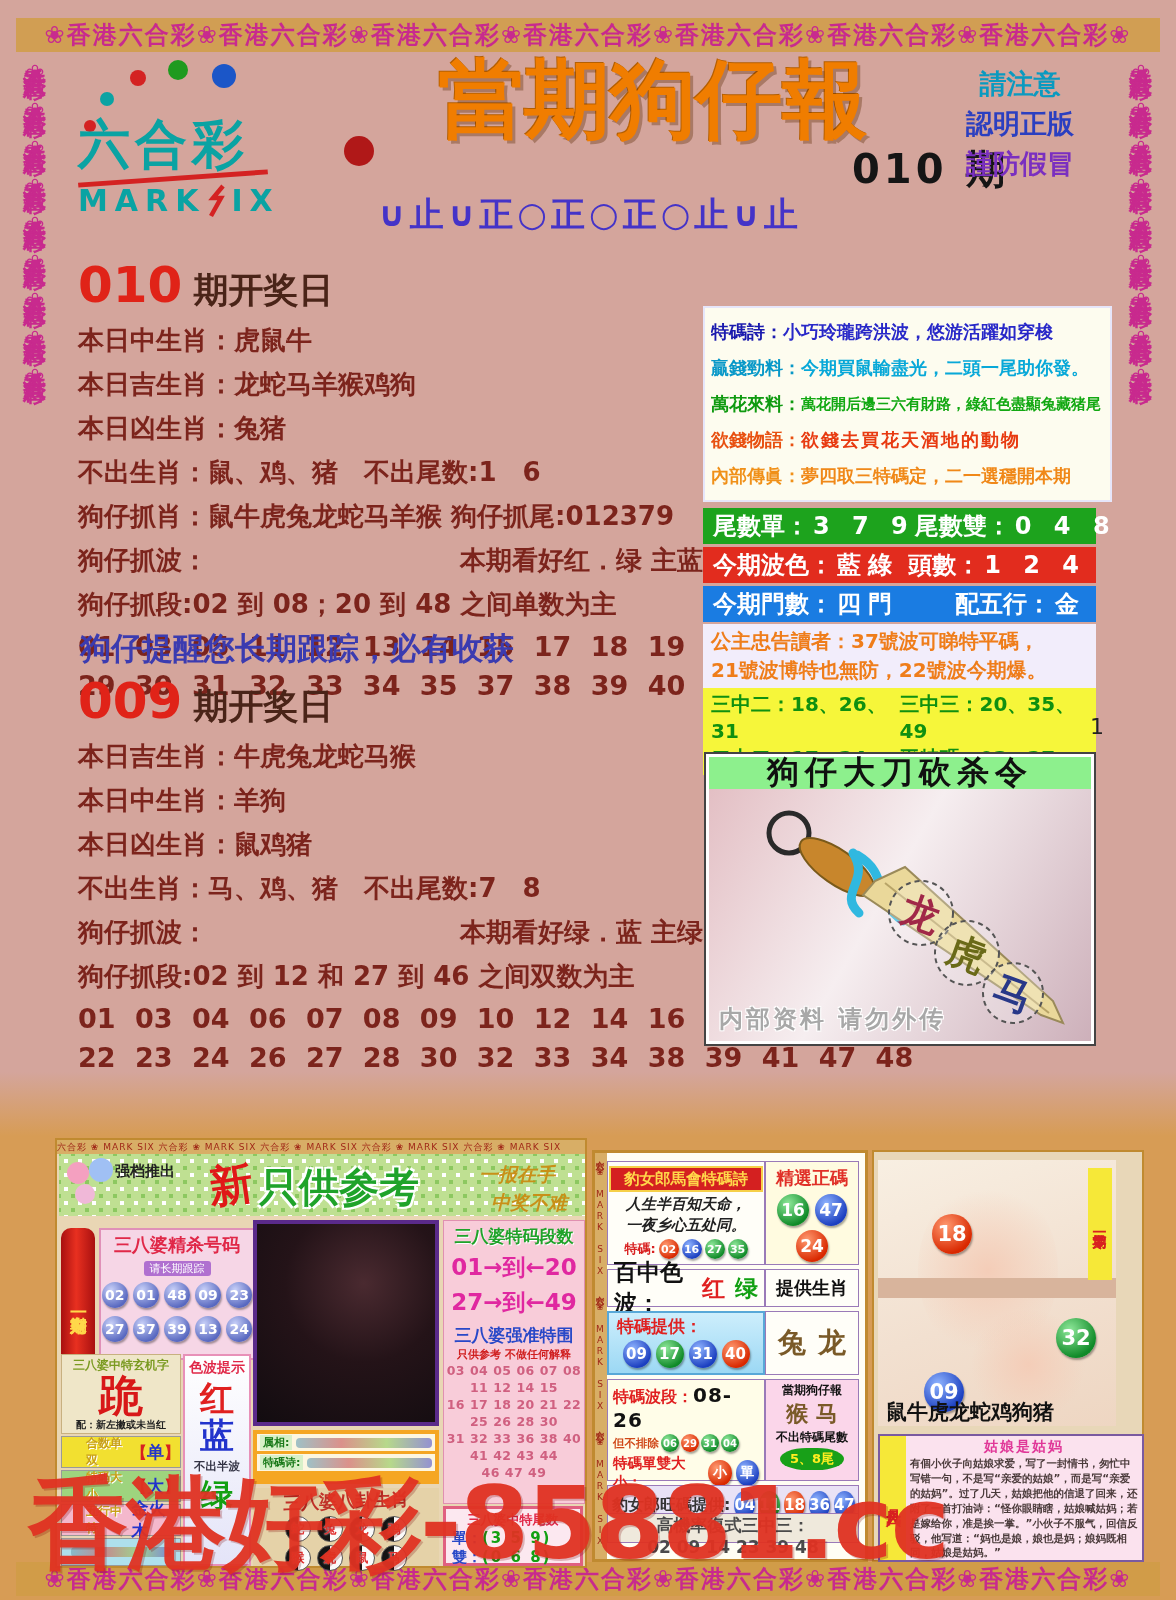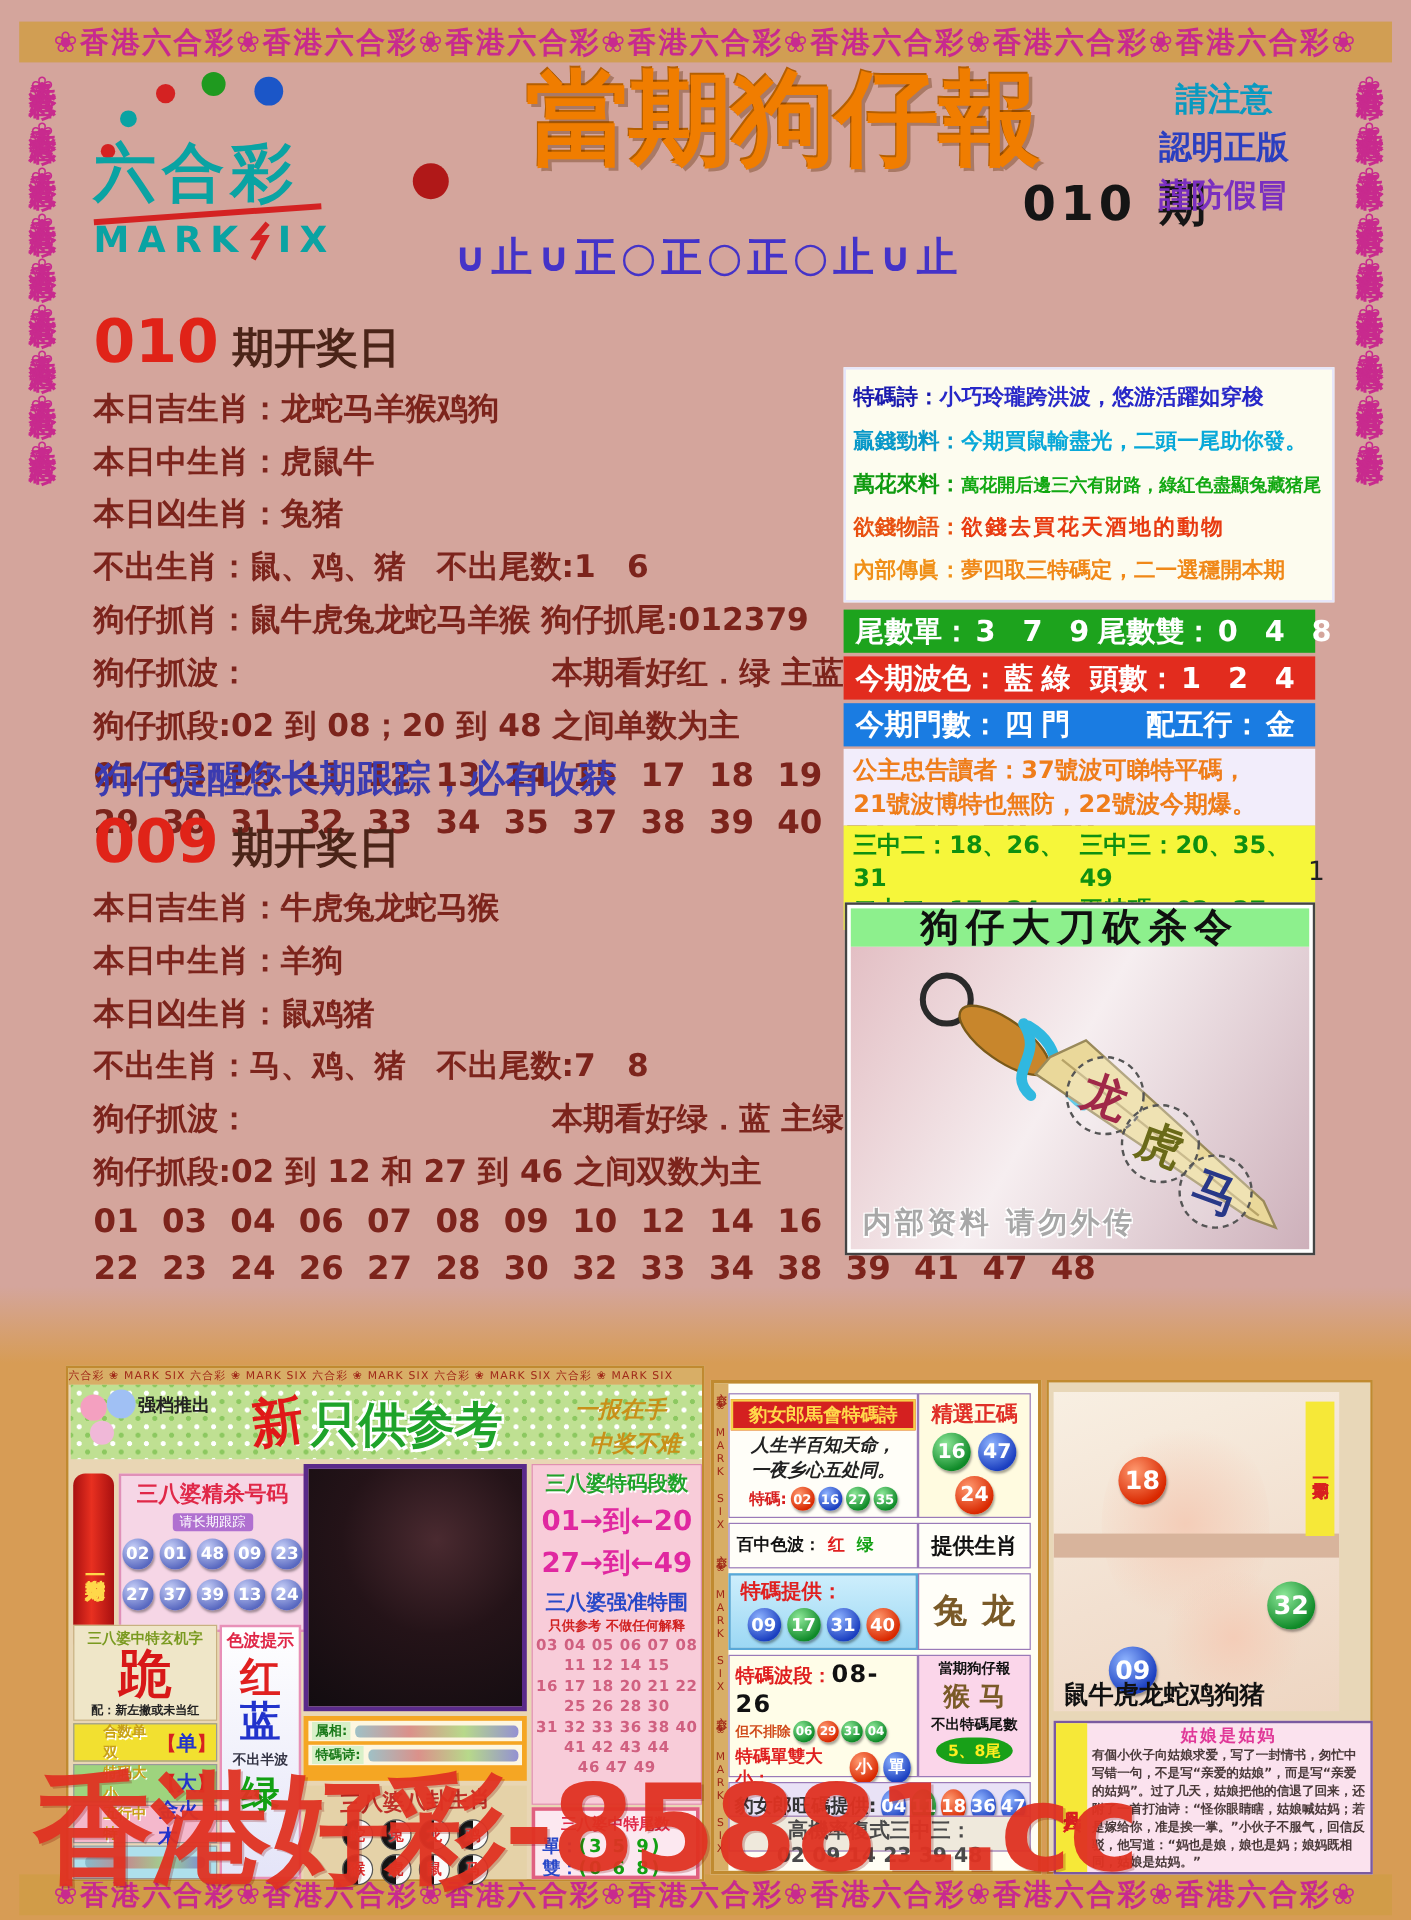--- a/index.html
+++ b/index.html
@@ -130,21 +130,21 @@
   
   .baonv{left:592px;top:1150px;width:276px;height:412px;background:#fffef4;border:3px solid #c08a30;}
   .cell{position:absolute;box-sizing:border-box;border:1px solid #9a7ab8;background:#fffef8;}
   .poemHead{margin:4px auto 2px;width:150px;background:#d42020;border:2px solid #f6d048;color:#ffd84a;
             font-size:15.5px;font-weight:800;text-align:center;line-height:22px;}
   .poem{font-size:15px;font-weight:bold;color:#222;font-style:italic;line-height:21px;text-align:center;}
   .temaRow{display:flex;align-items:center;gap:3px;justify-content:center;margin-top:3px;}
   .rlab{color:#d82020;font-weight:800;}
   .jx{text-align:center;background:#fffbe0;}
   .jx .jt{color:#e03028;font-weight:800;font-size:18px;margin:4px 0;}
-  .seobo{display:flex;align-items:center;font-size:14px;font-weight:800;color:#111;padding:0 6px;}
+  .seobo{display:flex;align-items:center;font-size:23px;font-weight:800;color:#111;padding:0 6px;}
   .seobo .red{color:#e02020;margin-left:6px;}.seobo .grn{color:#12a012;margin-left:10px;}
   .sxTitle{display:flex;align-items:center;justify-content:center;font-size:18px;font-weight:800;color:#111;}
   .temabox{background:linear-gradient(#cdeefc,#9cd8f4);border:2px solid #58a8d8;text-align:center;}
   .temabox .tt{color:#e02020;font-weight:800;font-size:17px;text-align:left;padding-left:8px;margin-top:2px;}
   .animals{display:flex;align-items:center;justify-content:center;gap:12px;font-size:28px;color:#7a5a28;font-weight:bold;background:#fffef8;}
   .boduan{background:#fffde8;padding:3px 5px;font-weight:800;}
   .boduan .l1{font-size:16px;color:#e02020;}.boduan .l1 b{color:#111;font-size:20px;letter-spacing:1px;}
   .boduan .l2{font-size:11.5px;color:#d04818;display:flex;align-items:center;gap:2px;margin:2px 0;}
   .boduan .l3{font-size:14.5px;color:#e02020;display:flex;align-items:center;gap:4px;}
   .boduan .l4{font-size:14.5px;color:#e02020;text-align:center;}
@@ -219,22 +219,22 @@
     <div class="n3">謹防假冒</div>
   </div>
 
   <div class="abs tally" style="left:330px;top:192px;width:520px;">∪止∪正○正○正○止∪止</div>
 
   <div class="abs blk" style="left:78px;top:256px;width:630px;">
     <div class="bhead">
       <span class="bnum">010</span>
       <span class="bsuf">期开奖日</span>
     </div>
+    <div class="bline"><span>本日中生肖：</span><span>虎鼠牛</span></div>
     <div class="bline"><span>本日吉生肖：</span><span>龙蛇马羊猴鸡狗</span></div>
-    <div class="bline"><span>本日中生肖：</span><span>虎鼠牛</span></div>
     <div class="bline"><span>本日凶生肖：</span><span>兔猪</span></div>
     <div class="bline"><span>不出生肖：</span><span>鼠、鸡、猪　不出尾数:1　6</span></div>
     <div class="bline"><span>狗仔抓肖：</span><span>鼠牛虎兔龙蛇马羊猴 狗仔抓尾:012379</span></div>
     <div class="bline spread">
         <span>狗仔抓波：</span>
         <span class="val">本期看好红．绿 主蓝</span>
       </div>
     <div class="bline"><span>狗仔抓段:</span><span>02 到 08；20 到 48 之间单数为主</span></div>
     <div class="nums">01 03 05 11 12 13 14 15 17 18 19 20 23 24 27</div>
     <div class="nums">29 30 31 32 33 34 35 37 38 39 40 41 44 46 48</div>

